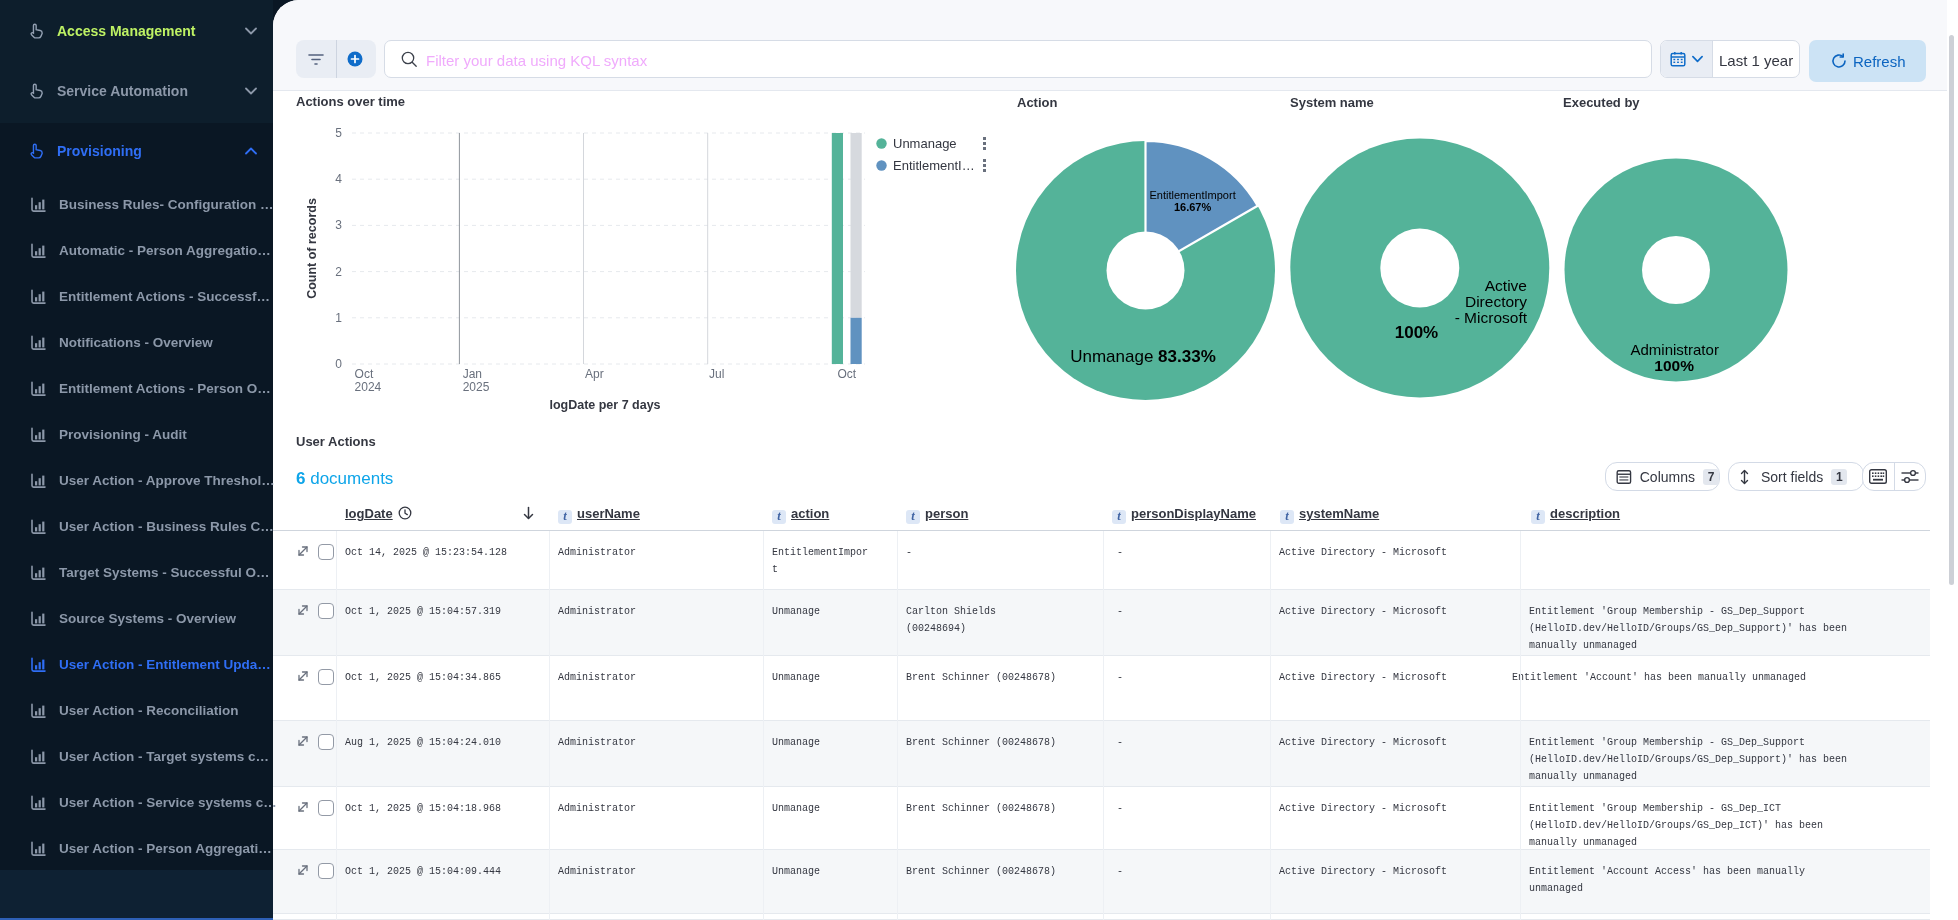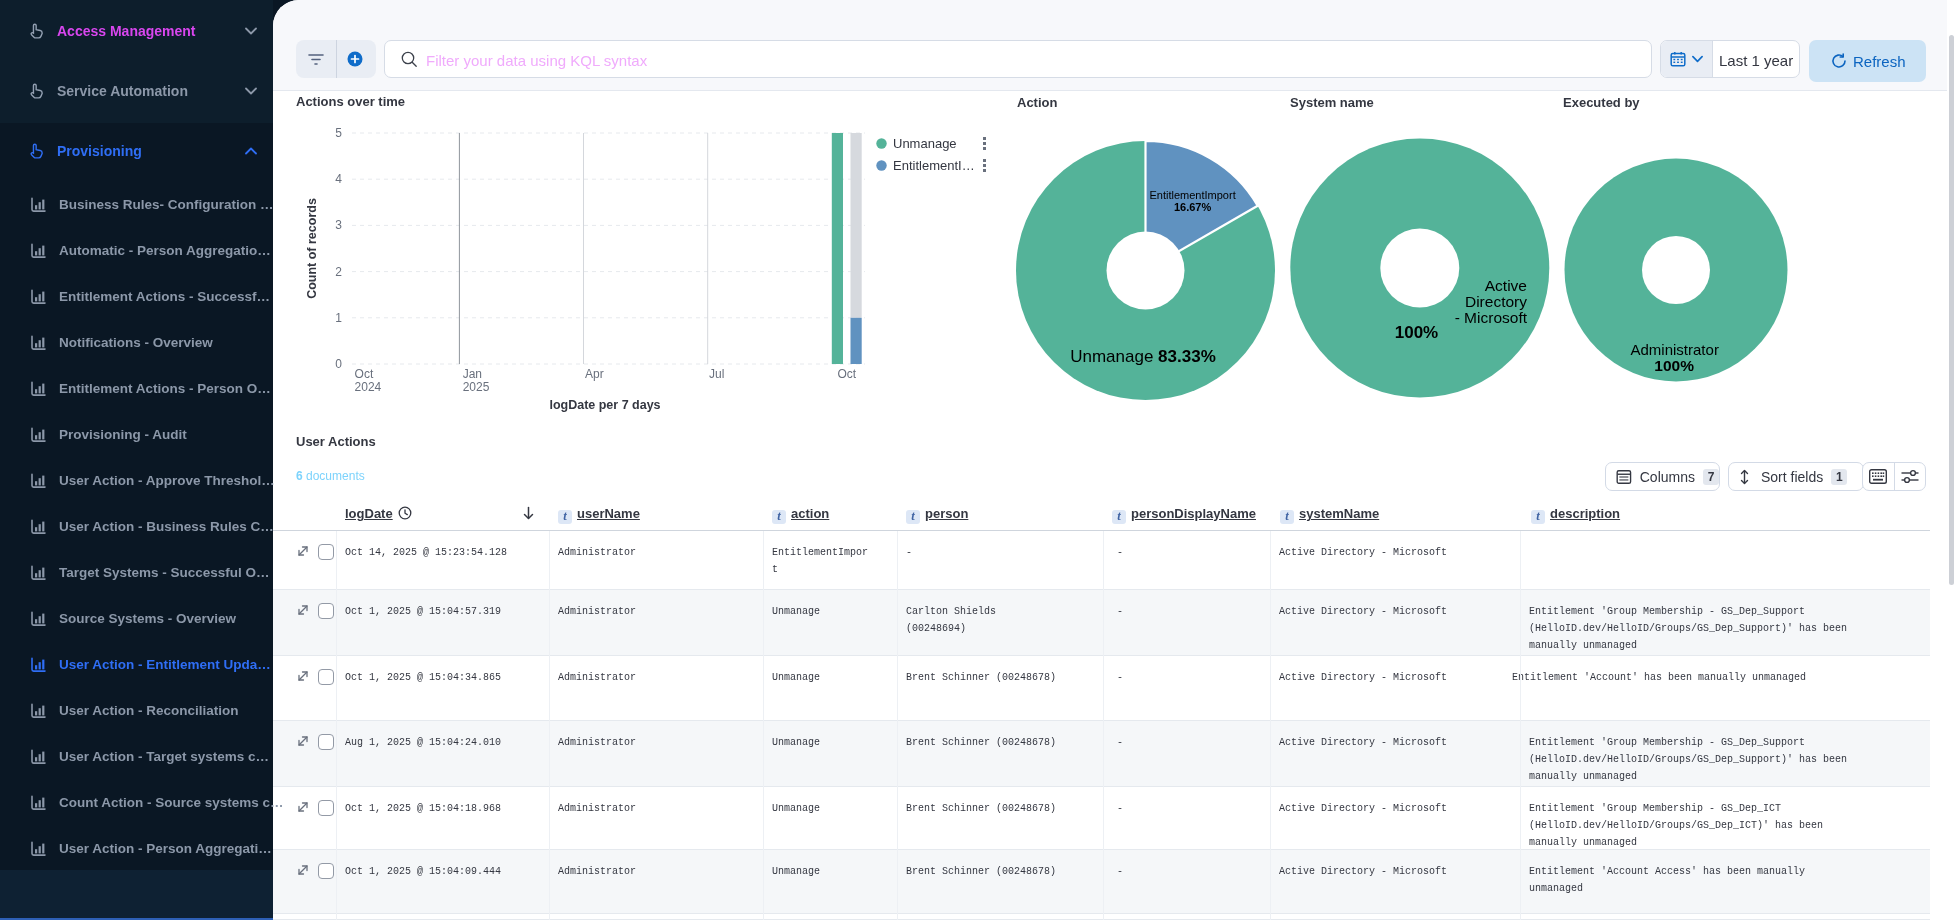--- a/index.html
+++ b/index.html
@@ -44,21 +44,21 @@
       </g>
 <g id="chevu">
         <path d="M1 6.5 6 1.5 11 6.5" fill="none" stroke="currentColor" stroke-width="1.8" stroke-linecap="round" stroke-linejoin="round"></path>
       </g>
 </defs>
 </svg>
 <div class="mi" style="top:20px">
     <svg class="ic" width="16" height="16" viewBox="0 0 16 16" color="#93a0b2">
       <use href="#hand"></use>
     </svg>
-    <span style="color:#d946ef">Access Management</span>
+    <span style="color:#bef264">Access Management</span>
     <svg class="chev" width="12" height="8" viewBox="0 0 12 8" color="#8c98a9">
       <use href="#chevd"></use>
     </svg>
   </div>
 <div class="mi" style="top:80px">
     <svg class="ic" width="16" height="16" viewBox="0 0 16 16" color="#93a0b2">
       <use href="#hand"></use>
     </svg>
     <span style="color:#8c98a9">Service Automation</span>
     <svg class="chev" width="12" height="8" viewBox="0 0 12 8" color="#8c98a9">
@@ -149,21 +149,21 @@
 <div class="mi sub" style="top:745px">
     <svg class="ic" width="18" height="17" viewBox="0 0 18 17" color="#8c98a9">
       <use href="#chart"></use>
     </svg>
     <span>User Action - Target systems c…</span>
   </div>
 <div class="mi sub" style="top:791px">
     <svg class="ic" width="18" height="17" viewBox="0 0 18 17" color="#8c98a9">
       <use href="#chart"></use>
     </svg>
-    <span>Count Action - Source systems c…</span>
+    <span>User Action - Service systems c…</span>
   </div>
 <div class="mi sub" style="top:837px">
     <svg class="ic" width="18" height="17" viewBox="0 0 18 17" color="#8c98a9">
       <use href="#chart"></use>
     </svg>
     <span>User Action - Person Aggregati…</span>
   </div>
 
 <div class="abs" style="left:296px;top:40px;width:80px;height:38px;background:#e9edf4;border-radius:8px"></div>
 <div class="abs" style="left:336px;top:40px;width:1px;height:38px;background:#cdd4e0"></div>
@@ -293,26 +293,26 @@
 <text x="669.7" y="264.5" text-anchor="middle" font-size="15" fill="#000">Administrator</text>
 <text x="669.2" y="280.5" text-anchor="middle" font-size="15.5" font-weight="bold" fill="#000">100%</text>
 </svg>
 <style>
   .row { position:absolute; left:273px; width:1657px; border-bottom:1px solid #e5e9ee; }
   .row.stripe { background:#f5f7f9; }
   .cell { position:absolute; top:13px; font-family:"Liberation Mono",monospace; font-size:10px; line-height:17px; color:#343741; white-space:nowrap; }
   .hc { position:absolute; top:497px; height:33px; line-height:33px; font-weight:bold; font-size:13px; color:#343741; white-space:nowrap;text-decoration:underline; }
   .tb { display:inline-block; width:14px; height:14px; background:#dde7f6; border-radius:3px; color:#3f63a3; font:italic bold 12.5px/13.5px "Liberation Serif",serif; text-align:center; vertical-align:-2px; margin-right:5px; }
   .vsep { position:absolute; top:531px; height:389px; width:1px; background:#edf0f4; }
-  .btn { position:absolute; top:462px; height:29px; background:#fff; border:1px solid #d3dae6; border-radius:7px; display:flex; align-items:center; font-size:14px; color:#343741; }
+  .btn { position:absolute; top:462px; height:29px; background:#fff; border:1px solid #d3dae6; border-radius:12px; display:flex; align-items:center; font-size:14px; color:#343741; }
   .badge { display:inline-block; min-width:16px; height:16px; padding:0 2px; background:#e3e7ee; border-radius:3px; font-size:12px; font-weight:bold; line-height:16px; text-align:center; color:#343741; }
   .xic { position:absolute; top:13px; }
 </style>
 <div class="ttl" style="left:296px;top:434px">User Actions</div>
-<div class="abs" style="left:296px;top:469px;font-size:12px;color:#7dd3fc"><b>6</b> documents</div>
+<div class="abs" style="left:296px;top:469px;font-size:17px;color:#0ea5e9"><b>6</b> documents</div>
 <div class="btn" style="left:1605px;width:115px"><svg style="margin:0 8px 0 10px" width="16" height="16" viewBox="0 0 16 16">
       <rect x="1.2" y="1.7" width="13.6" height="12.6" rx="1.6" fill="none" stroke="#343741" stroke-width="1.4"></rect>
       <line x1="1.5" y1="5.2" x2="14.5" y2="5.2" stroke="#343741" stroke-width="1.4"></line>
       <g stroke="#343741" stroke-width="1.1">
         <line x1="3.4" y1="8" x2="12.6" y2="8"></line>
         <line x1="3.4" y1="11" x2="12.6" y2="11"></line>
       </g>
     </svg>Columns<span class="badge" style="margin-left:8px">7</span></div>
 <div class="btn" style="left:1728px;width:136px"><svg style="margin:0 9px 0 8px" width="15" height="16" viewBox="0 0 15 16">
       <g fill="none" stroke="#343741" stroke-width="1.4" stroke-linecap="round" stroke-linejoin="round">

